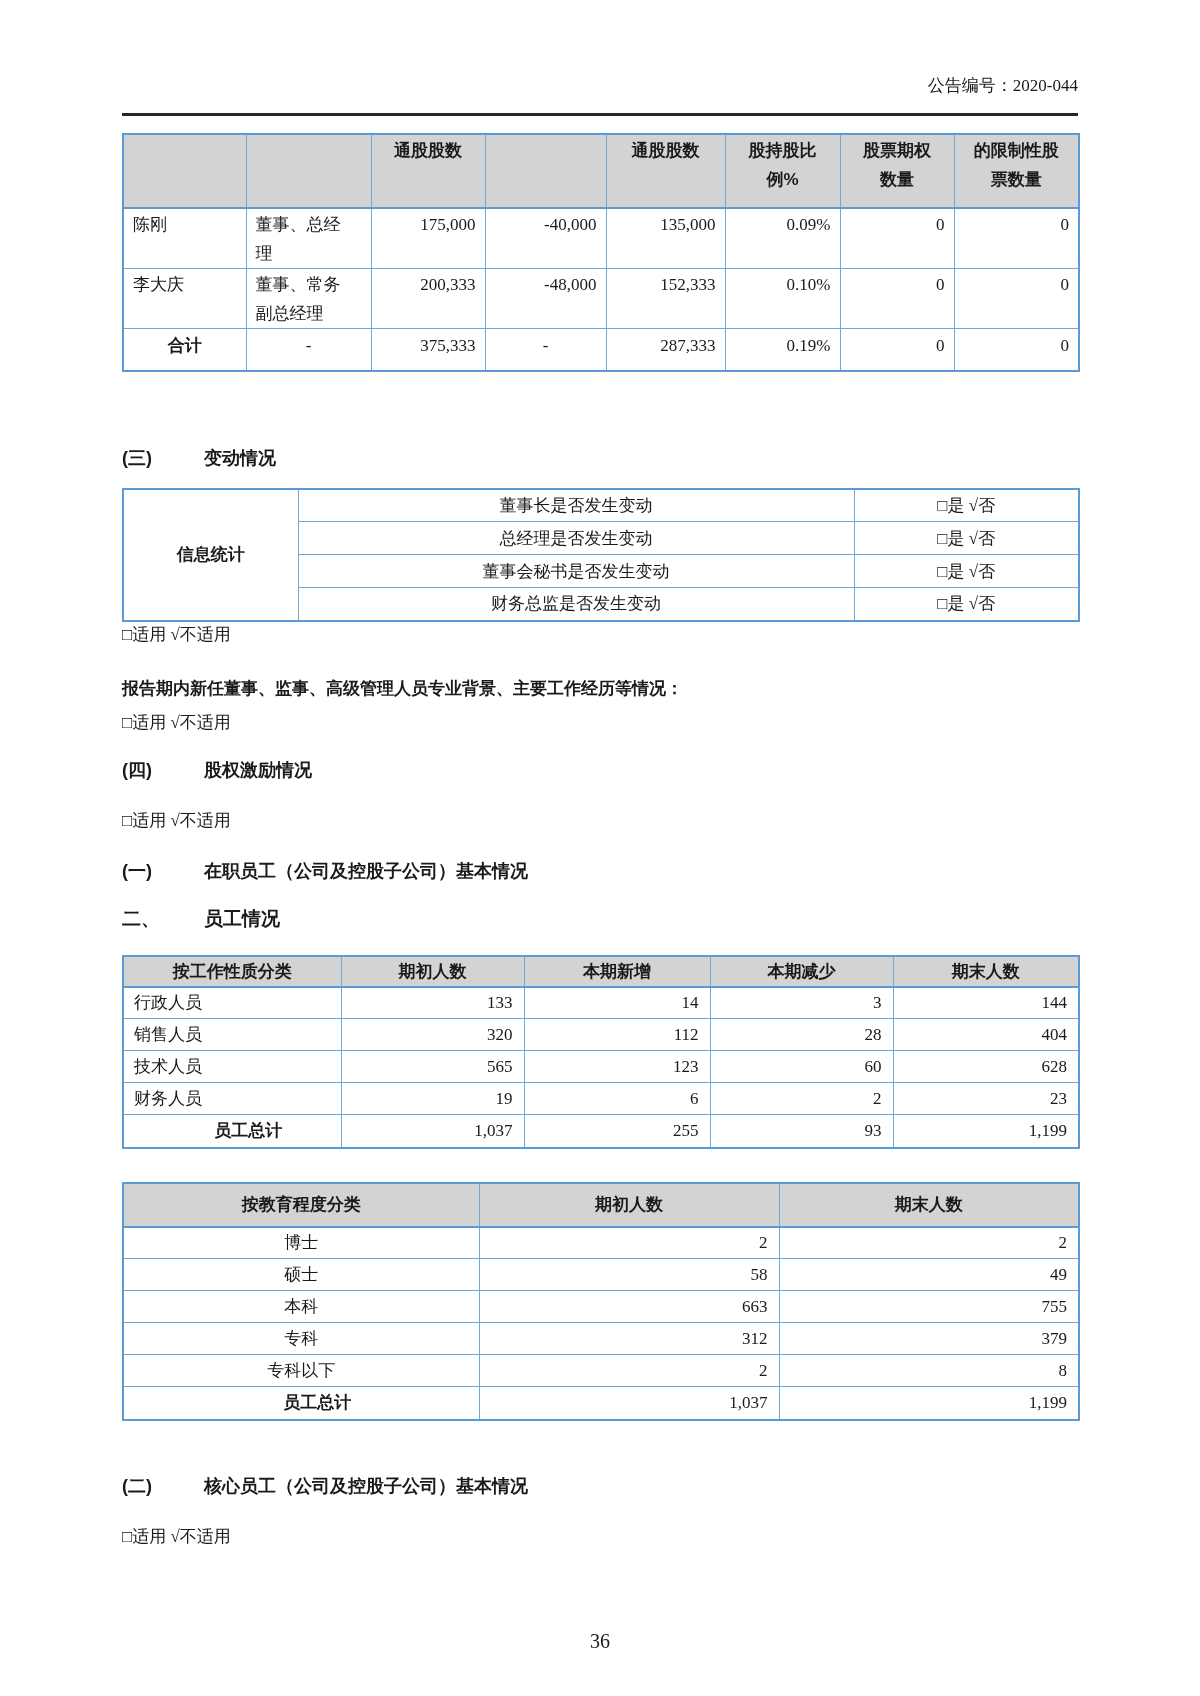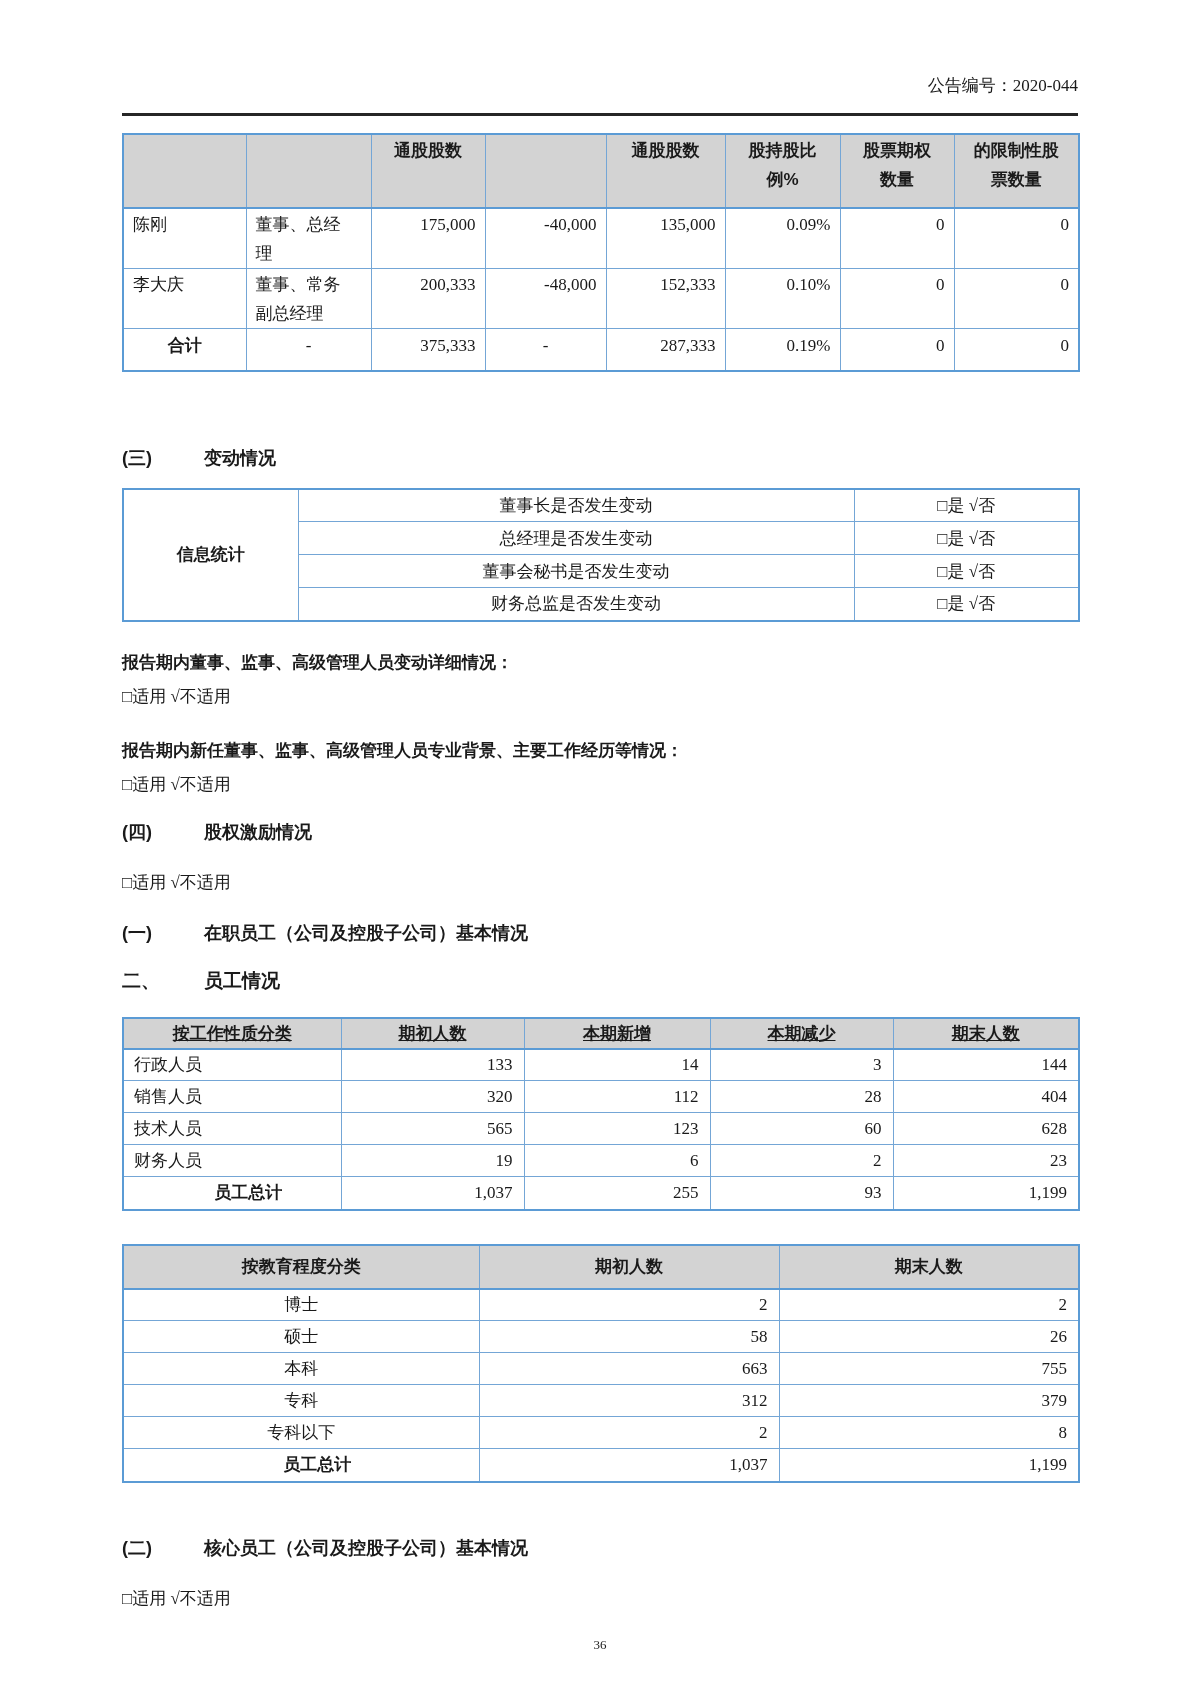--- a/index.html
+++ b/index.html
@@ -65,40 +65,40 @@
   
   .bold-para{margin-top:28px;font-family:"Liberation Sans","DejaVu Sans",sans-serif;
              font-weight:bold;font-size:17px;line-height:26px;}
   .bold-para + .apply{margin-top:8px;}
   .apply{font-size:17px;line-height:26px;}
   .apply-gap{margin-top:26px;}
 
   
   .t3{margin-top:24px;}
   .t3 thead th{height:31px;line-height:29px;
-               border-bottom:2px solid var(--border-blue-strong);text-decoration:underline;}
+               border-bottom:2px solid var(--border-blue-strong);}
   .t3 tbody td{height:32px;line-height:30px;}
   .t3 .c-label{text-align:left;padding-left:10px;}
   .t3 .c-num{text-align:right;padding-right:11px;}
   .t3 .total-row td{height:33px;}
   .t3 .c-total,.t4 .c-total{text-align:center;
       font-family:"Liberation Sans","DejaVu Sans",sans-serif;font-weight:bold;padding-left:32px;}
 
   
   .t4{margin-top:33px;}
   .t4 thead th{height:44px;line-height:30px;
                border-bottom:2px solid var(--border-blue-strong);}
   .t4 tbody td{height:32px;line-height:30px;}
   .t4 .c-cat{text-align:center;}
   .t4 .c-num{text-align:right;padding-right:11px;}
   .t4 .total-row td{height:33px;}
 
   
   .pageno{position:absolute;left:0;right:0;bottom:118px;
-          text-align:center;font-size:13px;}
+          text-align:center;font-size:20px;}
 </style>
 </head>
 <body>
 
 <div class="page">
 
   <div class="notice">公告编号：2020-044</div>
   <div class="header-rule"></div>
 
   <table class="t1">
@@ -187,21 +187,20 @@
         <td>董事会秘书是否发生变动</td>
         <td>□是 √否</td>
       </tr>
       <tr>
         <td>财务总监是否发生变动</td>
         <td>□是 √否</td>
       </tr>
     </tbody>
   </table>
 
-  <p class="bold-para">报告期内董事、监事、高级管理人员变动详细情况：</p>
   <p class="apply">□适用 √不适用</p>
   <p class="bold-para">报告期内新任董事、监事、高级管理人员专业背景、主要工作经历等情况：</p>
   <p class="apply">□适用 √不适用</p>
 
   <div class="sec sec-4">
     <span class="sec-num">(四)</span><span>股权激励情况</span>
   </div>
   <p class="apply apply-gap">□适用 √不适用</p>
 
   <div class="sec sec-sub1">
@@ -283,21 +282,21 @@
     </thead>
     <tbody>
       <tr>
         <td class="c-cat">博士</td>
         <td class="c-num">2</td>
         <td class="c-num">2</td>
       </tr>
       <tr>
         <td class="c-cat">硕士</td>
         <td class="c-num">58</td>
-        <td class="c-num">26</td>
+        <td class="c-num">49</td>
       </tr>
       <tr>
         <td class="c-cat">本科</td>
         <td class="c-num">663</td>
         <td class="c-num">755</td>
       </tr>
       <tr>
         <td class="c-cat">专科</td>
         <td class="c-num">312</td>
         <td class="c-num">379</td>

